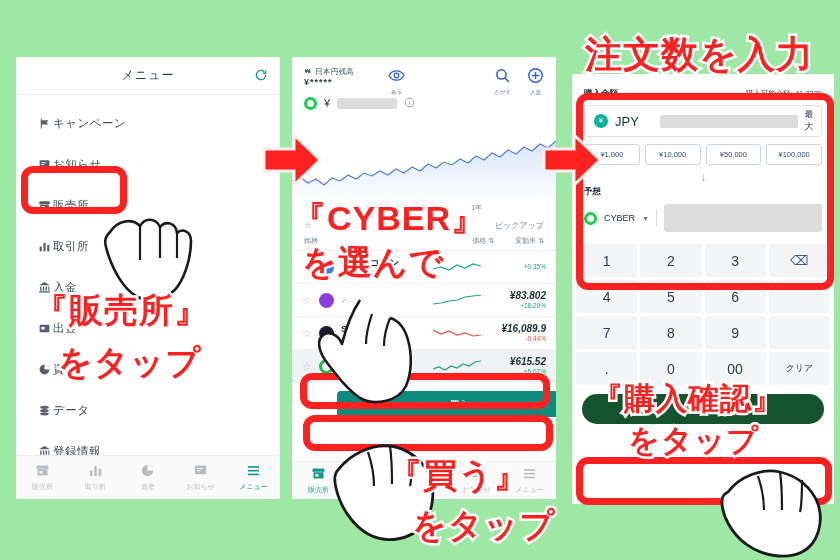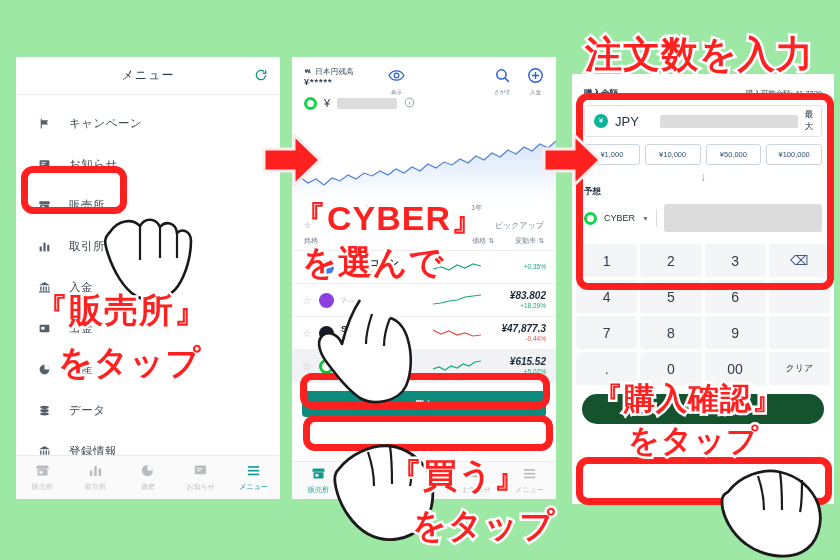--- a/index.html
+++ b/index.html
@@ -25,21 +25,21 @@
     height: 38px; display: flex; align-items: center; justify-content: center;
     position: relative; border-bottom: 1px solid #eeeeee;
   }
   .p1-header .title { font-size: 12px; color: #2b3a4a; letter-spacing: 1px; }
   .p1-header .refresh {
     position: absolute; right: 12px; top: 50%; transform: translateY(-50%);
     color: #12998c; font-size: 15px; line-height: 1;
   }
   .menu-list { padding: 8px 0 0 0; }
   .menu-row {
-    display: flex; align-items: center; height: 41px; padding-left: 22px; gap: 16px;
+    display: flex; align-items: center; height: 41px; padding-left: 22px; gap: 0;
   }
   .menu-row .mi { width: 15px; height: 15px; flex: 0 0 15px; color: #55606c; }
   .menu-row .ml { font-size: 11.5px; color: #3d4750; letter-spacing: .5px; }
 
   .p1-bottomnav {
     position: absolute; left: 0; right: 0; bottom: 0; height: 44px;
     background: #fafafa; border-top: 1px solid #ececec;
     display: flex; align-items: center;
   }
   .navitem {
@@ -94,21 +94,21 @@
   .crow .spark { width: 48px; height: 16px; }
   .crow .cprice { width: 58px; text-align: right; line-height: 1.2; }
   .crow .cprice b { font-size: 10px; color: #1d2a36; display: block; font-style: italic; }
   .crow .cprice span { font-size: 6.5px; display: block; }
   .up { color: #19a97e; } .down { color: #e0524a; }
   .crow.sel { background: #f0f2f5; }
 
   .buy-wrap { padding: 8px 10px; }
   .btn-teal {
     display: block; width: 100%; height: 26px; line-height: 26px; text-align: center;
-    background: #0e8a7d; color: #fff; font-size: 9px; border: none; border-radius: 4px;
+    background: #0e8a7d; color: #fff; font-size: 9px; border: none; border-radius: 4px; margin-left: 35px;
   }
   .p2-bottomnav {
     position: absolute; left:0; right:0; bottom:0; height: 38px; background:#fafafa;
     border-top:1px solid #ececec; display:flex; align-items:center;
   }
 
   
   .p3-pad { padding: 14px 12px 6px 12px; }
   .lab-row { display: flex; align-items: baseline; margin-bottom: 5px; }
   .lab-row .l { font-size: 8.5px; color: #253340; font-weight: bold; }
@@ -448,21 +448,21 @@
       <span class="star">☆</span>
       <span class="cicon" style="background:#1a1a2e"></span>
       <span class="cname">
         <b>S</b>
           <span>ソ…</span>
       </span>
       <svg class="spark" viewBox="0 0 48 16">
           <path d="M0 5 L8 9 L16 6 L24 10 L32 8 L40 11 L48 10" fill="none" stroke="#e0524a" stroke-width="1.2"></path>
         </svg>
       <span class="cprice">
-        <b>¥47,877.3</b>
+        <b>¥16,089.9</b>
           <span class="down">-0.44%</span>
       </span>
     </div>
     <div class="crow sel">
       <span class="star">☆</span>
       <span class="cicon" style="background:#fff;border:3px solid #11c43f"></span>
       <span class="cname">
         <b>CYBER</b>
           <span>サイバー</span>
       </span>

